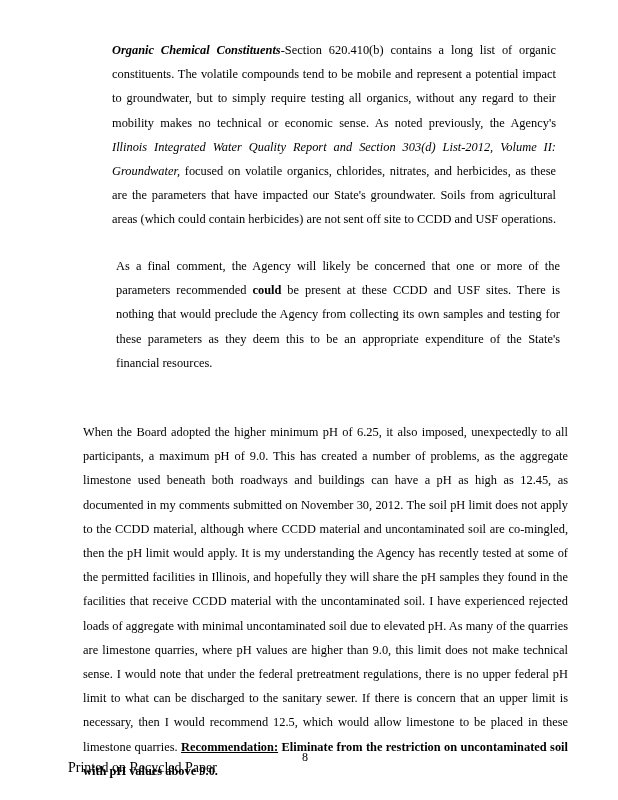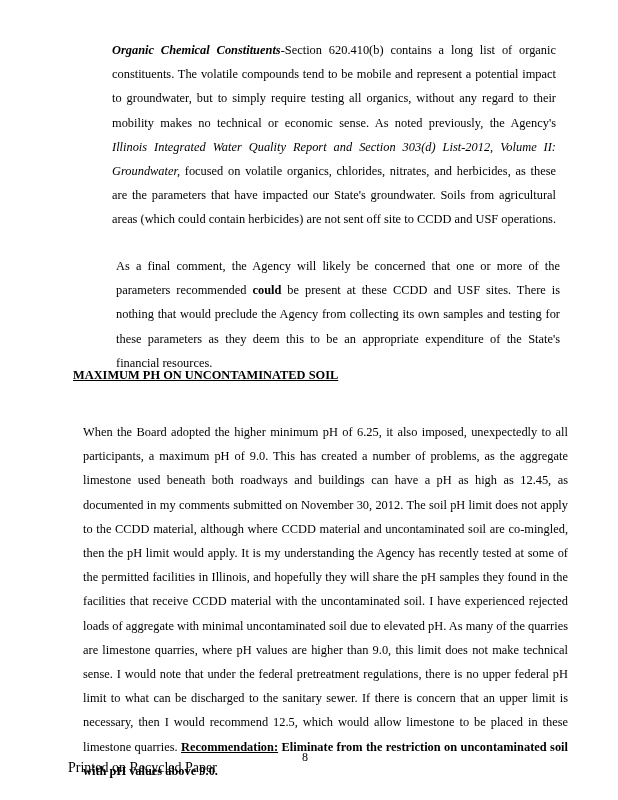--- a/index.html
+++ b/index.html
@@ -24,21 +24,20 @@
 <div class="page">
 
   <p class="para p1" style="margin:0;">
     <span class="bi">Organic Chemical Constituents</span><span>-Section 620.410(b) contains a long list of organic constituents. The volatile compounds tend to be mobile and represent a potential impact to groundwater, but to simply require testing all organics, without any regard to their mobility makes no technical or economic sense.  As noted previously, the Agency's </span><span class="it">Illinois Integrated Water Quality Report and Section 303(d) List-2012, Volume II: Groundwater,</span><span> focused on volatile organics, chlorides, nitrates, and herbicides, as these are the parameters that have impacted our State's groundwater.  Soils from agricultural areas (which could contain herbicides) are not sent off site to CCDD and USF operations.</span>
   </p>
 
   <p class="para p2" style="margin:4px;">
     <span>As a final comment, the Agency will likely be concerned that one or more of the parameters recommended </span><span class="b">could</span><span> be present at these CCDD and USF sites.  There is nothing that would preclude the Agency from collecting its own samples and testing for these parameters as they deem this to be an appropriate expenditure of the State's financial resources.</span>
   </p>
 
-  <div class="heading">MAXIMUM PH ON UNCONTAMINATED SOIL</div>
 
   <p class="para p3" style="margin:12px;">
     <span>When the Board adopted the higher minimum pH of 6.25, it also imposed, unexpectedly to all participants, a maximum pH of 9.0.  This has created a number of problems, as the aggregate limestone used beneath both roadways and buildings can have a pH as high as 12.45, as documented in my comments submitted on November 30, 2012.  The soil pH limit does not apply to the CCDD material, although where CCDD material and uncontaminated soil are co-mingled, then the pH limit would apply. It is my understanding the Agency has recently tested at some of the permitted facilities in Illinois, and hopefully they will share the pH samples they found in the facilities that receive CCDD material with the uncontaminated soil.  I have experienced rejected loads of aggregate with minimal uncontaminated soil due to elevated pH. As many of the quarries are limestone quarries, where pH values are higher than 9.0, this limit does not make technical sense. I would note that under the federal pretreatment regulations, there is no upper federal pH limit to what can be discharged to the sanitary sewer.  If there is concern that an upper limit is necessary, then I would recommend 12.5, which would allow limestone to be placed in these limestone quarries. </span><span class="bu">Recommendation:</span><span class="b"> Eliminate from the restriction on uncontaminated soil with pH values above 9.0.</span>
   </p>
 
   <div class="footer-left">Printed on Recycled Paper</div>
   <div class="footer-page">8</div>
 
 </div>
 

